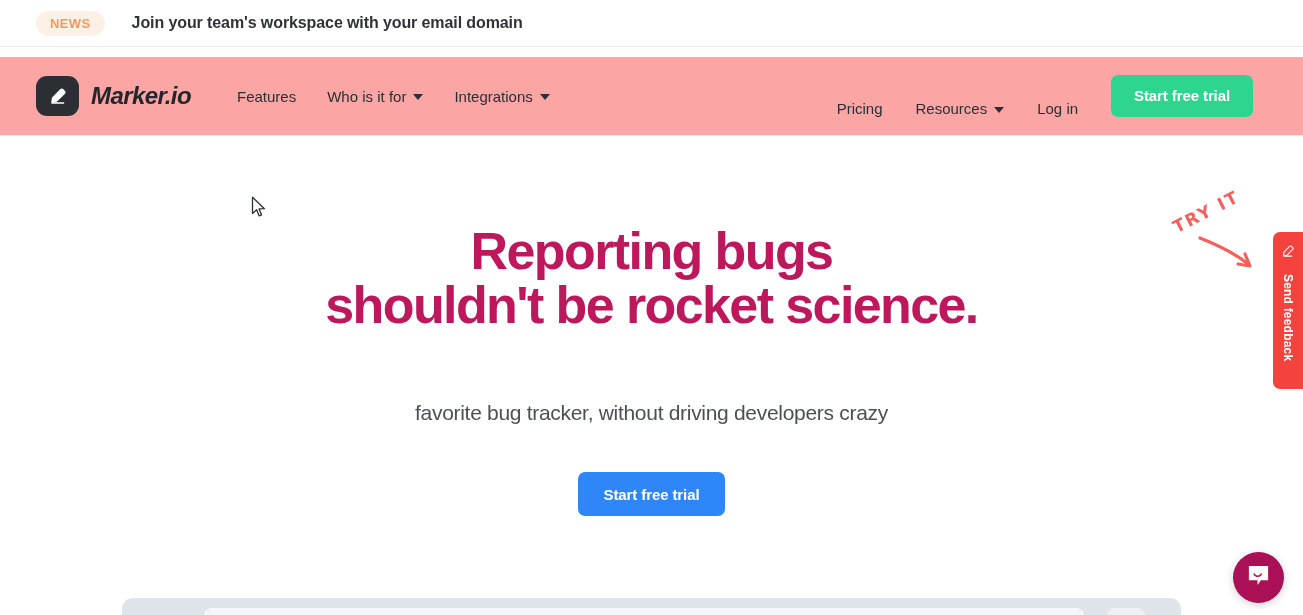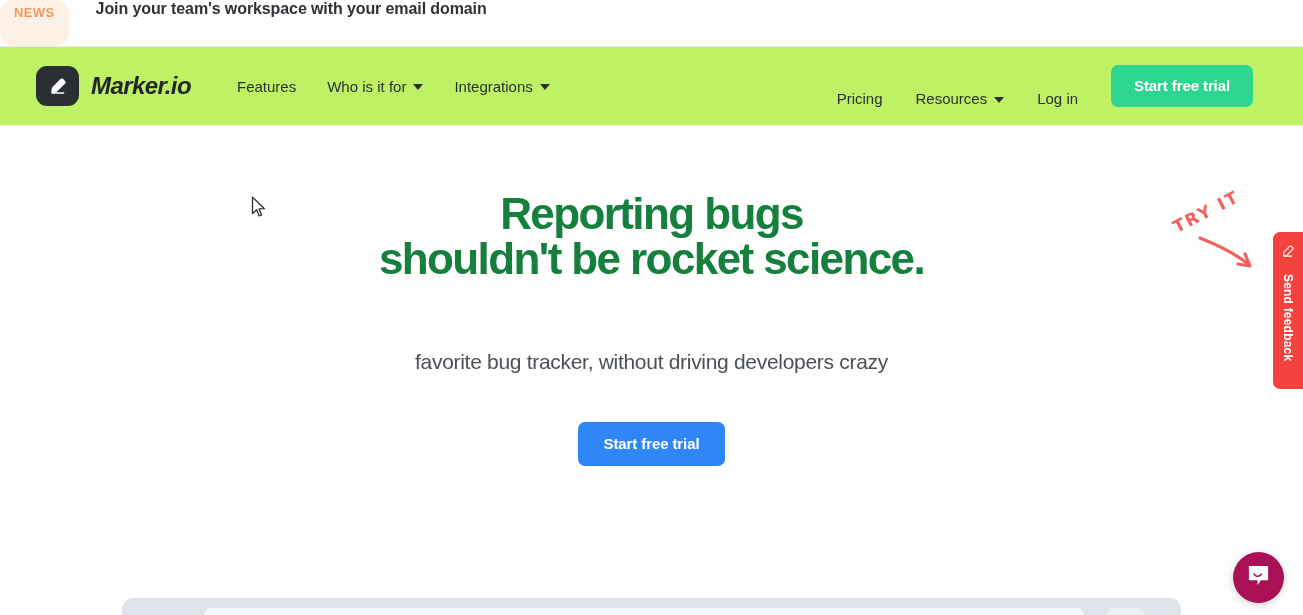--- a/index.html
+++ b/index.html
@@ -10,38 +10,38 @@
     background: #ffffff;
     font-family: "Liberation Sans", sans-serif;
     -webkit-font-smoothing: antialiased;
   }
   .page { position: relative; width: 1303px; height: 615px; background: #fff; }
 
   
   .newsbar {
     position: absolute; top: 0; left: 0; width: 1303px; height: 47px;
     border-bottom: 1px solid #ececec;
-    display: flex; 
+    display: flex; align-items: center; padding-left: 36px;
     background: #fff;
   }
   .news-badge {
     background: #fdf1e7; color: #f59a5c;
     font-size: 13px; font-weight: bold; letter-spacing: 0.4px;
     padding: 6px 14px; border-radius: 14px; line-height: 1;
   }
   .news-text {
     margin-left: 27px; color: #2f3337; font-size: 16px; font-weight: bold;
     letter-spacing: -0.1px;
   }
 
   
   .nav {
-    position: absolute; top: 47px; left: 0; width: 1303px; height: 79px;
+    position: absolute; top: 57px; left: 0; width: 1303px; height: 79px;
     border-bottom: 1px solid #ededed;
-    display: flex; align-items: center; background: #bef264;
+    display: flex; align-items: center; background: #fca5a5;
   }
   .brand { display: flex; align-items: center; margin-left: 36px; }
   .brand-mark {
     width: 43px; height: 40px; border-radius: 11px; background: #2b2f34;
     display: flex; align-items: center; justify-content: center;
   }
   .brand-name {
     margin-left: 12px; font-size: 24px; font-weight: bold; font-style: italic;
     color: #23262b; letter-spacing: -0.6px;
   }
@@ -61,22 +61,22 @@
   }
   .btn-green {
     background: #2ed58f; color: #fff; font-size: 15px; font-weight: bold;
     border: none; border-radius: 7px; padding: 0 23px; height: 42px;
     line-height: 42px; cursor: pointer; letter-spacing: -0.1px;
   }
 
   
   .hero { position: absolute; top: 126px; left: 0; width: 1303px; }
   .headline {
-    text-align: center; margin-top: 65px;
-    font-size: 44px; font-weight: bold; color: #15803d;
+    text-align: center; margin-top: 99px;
+    font-size: 52px; font-weight: bold; color: #be185d;
     line-height: 1.03; letter-spacing: -1.6px;
   }
   .subhead {
     text-align: center; margin-top: 30px;
     font-size: 21px; color: #4b5056; line-height: 1.6; letter-spacing: -0.3px;
   }
   .cta-row {
     display: flex; justify-content: center; align-items: center;
     gap: 13px; margin-top: 43px;
   }

